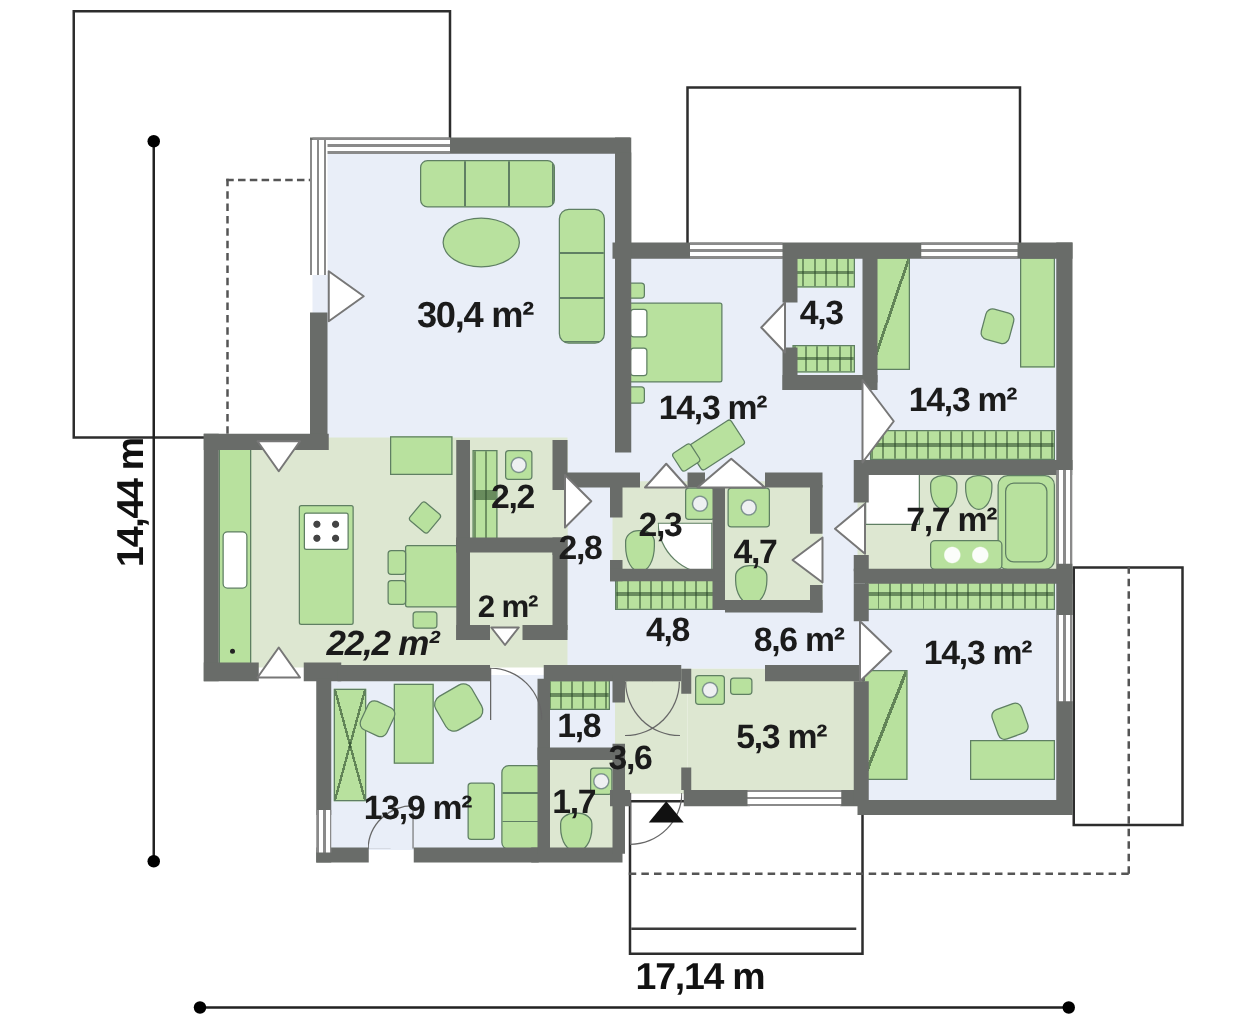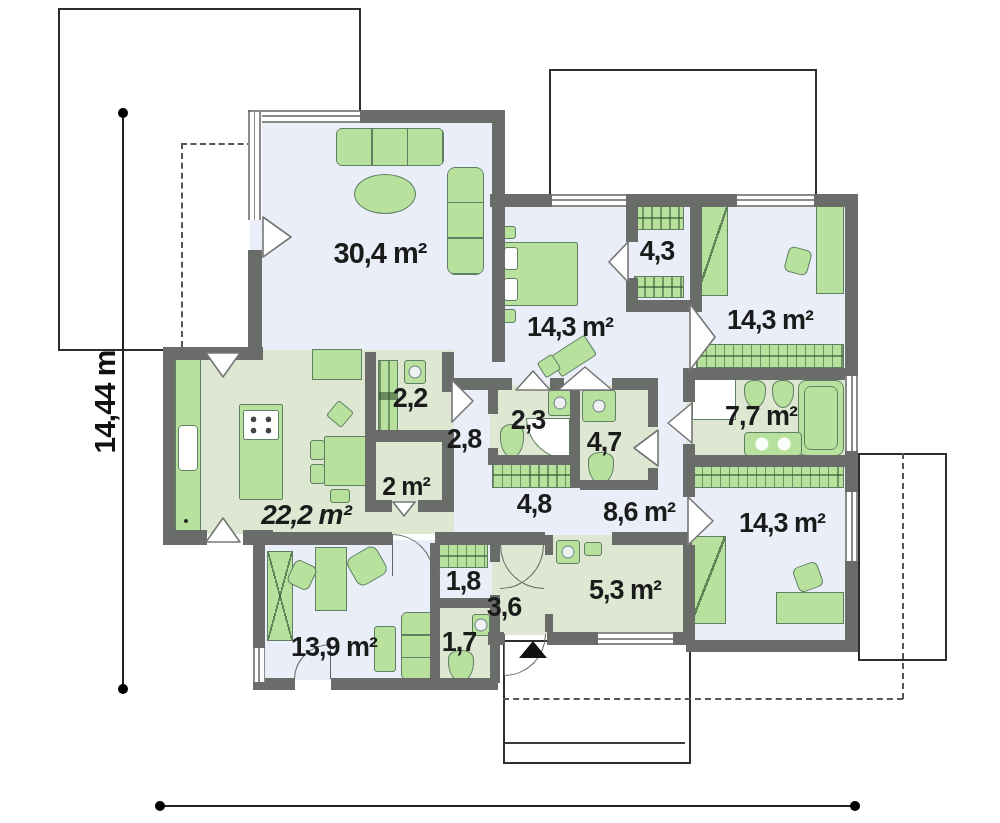--- a/index.html
+++ b/index.html
@@ -258,14 +258,15 @@
   <div class="lab" style="left:459px;top:642px;">1,7</div>
 
   <div class="dimline" style="left:122px;top:113px;width:2px;height:577px;"></div>
   <div class="dot" style="left:118px;top:108px;"></div>
   <div class="dot" style="left:118px;top:684px;"></div>
   <div class="dimlab" style="left:25px;top:385px;width:160px;transform:rotate(-90deg);">14,44 m</div>
 
   <div class="dimline" style="left:160px;top:805px;width:696px;height:2px;"></div>
   <div class="dot" style="left:155px;top:801px;"></div>
   <div class="dot" style="left:850px;top:801px;"></div>
+  <div class="dimlab" style="left:460px;top:765px;width:200px;">17,14 m</div>
 
 </div>
 
 </body></html>

